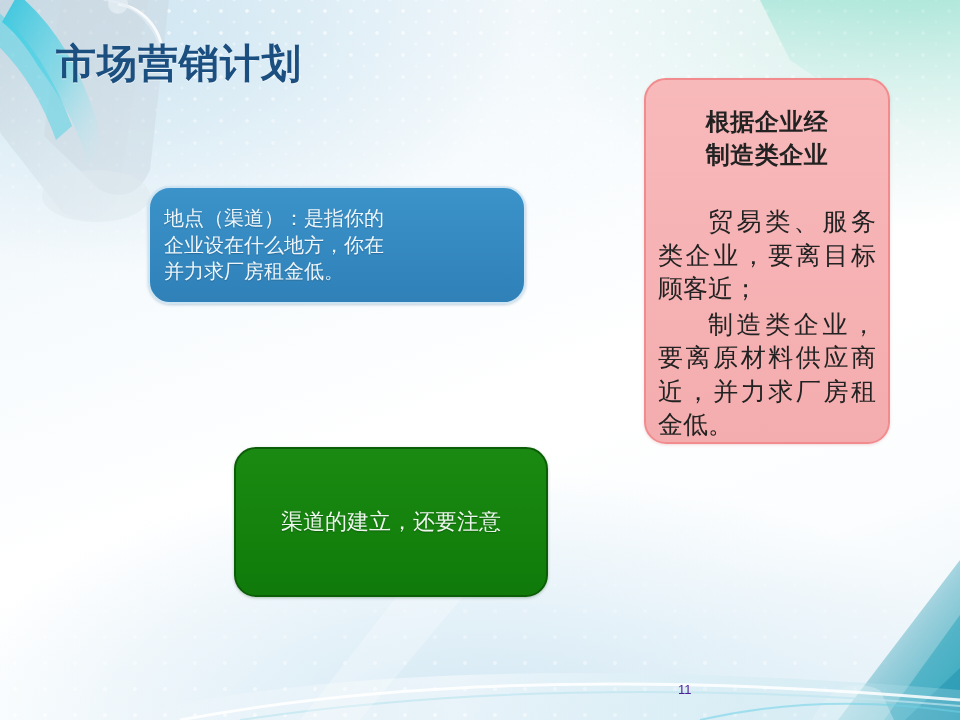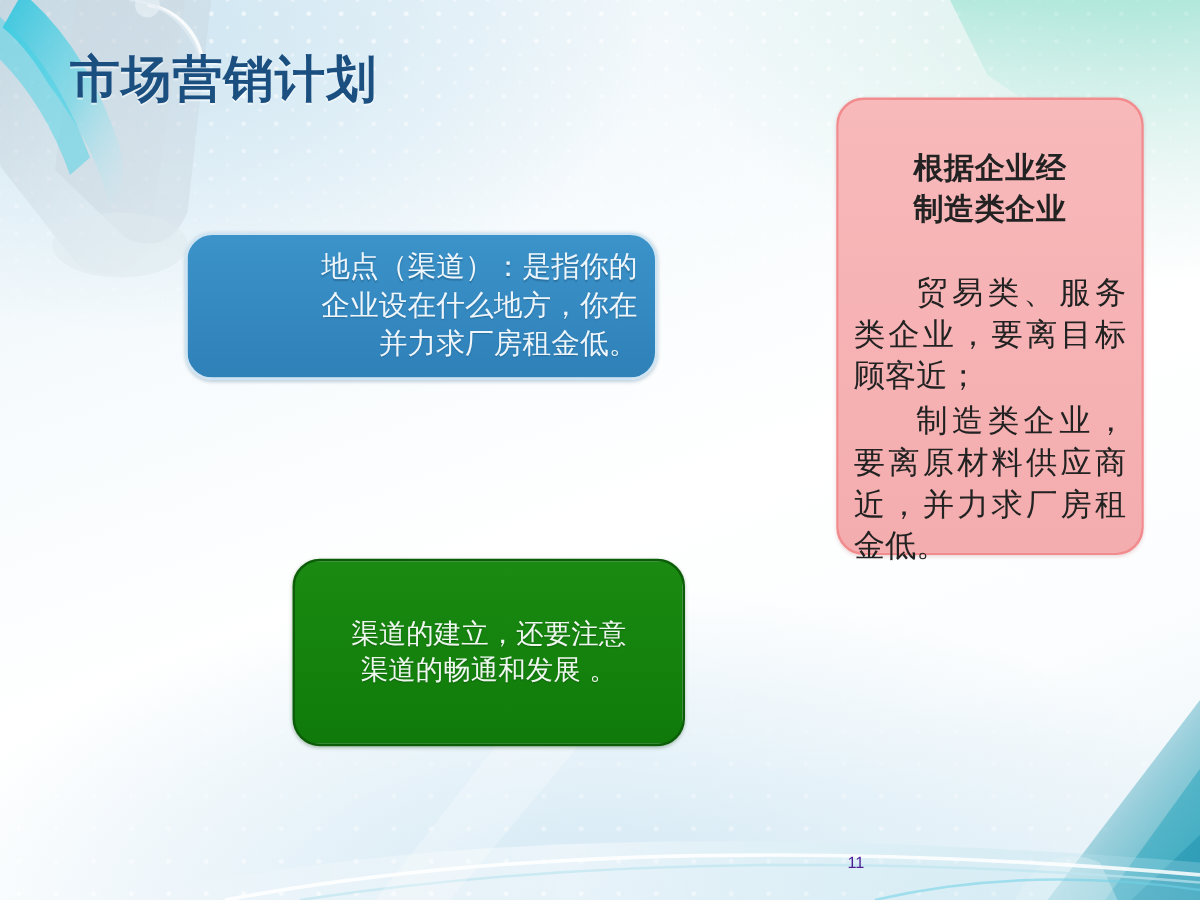--- a/index.html
+++ b/index.html
@@ -77,42 +77,41 @@
 
   .box-blue {
     left: 148px;
     top: 186px;
     width: 378px;
     height: 118px;
     background: linear-gradient(180deg, #3b93c9 0%, #3489c0 55%, #2f81b8 100%);
     border: 2px solid #cfe4f2;
     box-shadow: 0 1px 3px rgba(40,90,130,.28);
     color: #eef6fb;
-    font-size: 23px;
+    font-size: 20px;
     line-height: 1.32;
-    text-align: right;
+    text-align: left;
     padding: 24px 14px;
     text-shadow: 0 1px 1px rgba(20,60,95,.35);
   }
 
   .box-pink {
     left: 644px;
     top: 78px;
     width: 246px;
     height: 366px;
     background: linear-gradient(180deg, #f8b9ba 0%, #f6b2b4 50%, #f4adaf 100%);
     border: 2px solid #f28b8d;
     box-shadow: 0 1px 3px rgba(180,90,95,.22);
     color: #222222;
     font-size: 22px;
     line-height: 1.3;
     text-align: center;
-    padding: 16px 12px;
+    padding: 4px 12px;
     justify-content: flex-start;
-    margin-left: 25px;
   }
   .pink-head {
     font-weight: bold;
     font-size: 24px;
     margin-top: 22px;
     margin-bottom: 34px;
     line-height: 1.36;
     letter-spacing: .5px;
   }
   .pink-para {
@@ -227,18 +226,17 @@
     <div class="pink-head">
       <div>根据企业经</div>
       <div>制造类企业</div>
     </div>
     <p class="pink-para">贸易类、服务类企业，要离目标顾客近；</p>
     <p class="pink-para">制造类企业，要离原材料供应商近，并力求厂房租金低。</p>
   </div>
 
   <div class="box box-green">
     <p>渠道的建立，还要注意</p>
-    <p>渠道的畅通和发展 。</p>
   </div>
 
   <div class="page-num">11</div>
 
 </div>
 
 </body></html>

